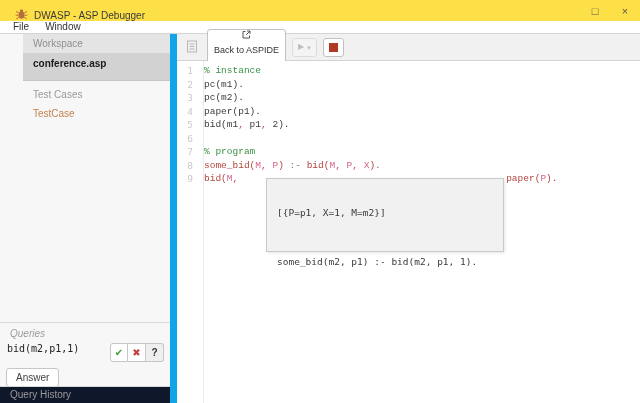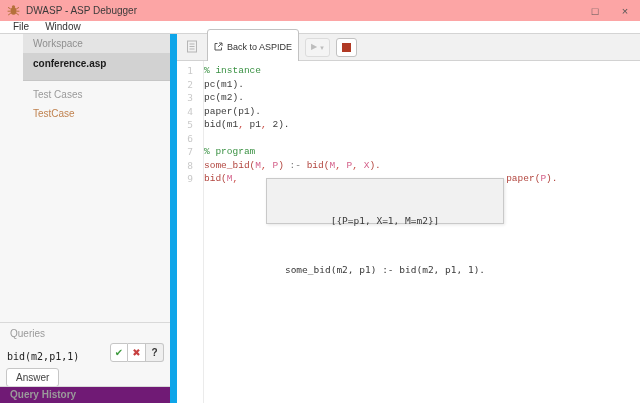--- a/index.html
+++ b/index.html
@@ -1,79 +1,79 @@
 <!DOCTYPE html>
 <html><head>
 <meta charset="utf-8">
 <style>
   * { box-sizing: border-box; margin: 0; padding: 0; cursor: default; }
   html, body { width: 640px; height: 403px; overflow: hidden; }
   body { font-family: "Liberation Sans", sans-serif; font-size: 10px; color: #333; background: #fff; position: relative; }
 
   
-  .titlebar { height: 21px; display: flex; align-items: center; padding-left: 7px; background: #fca5a5; }
+  .titlebar { height: 21px; display: flex; align-items: flex-end; padding-left: 15px; background: #fde047; }
   .app-icon { width: 13px; height: 13px; display: inline-block; }
   .title-text { margin-left: 6px; font-size: 10px; color: #3a3a3a; }
   .win-controls { margin-left: auto; display: flex; height: 100%; }
   .win-btn { width: 30px; display: flex; align-items: center; justify-content: center; font-size: 11px; color: #555; }
 
   
   .menubar { height: 13px; display: flex; border-bottom: 1px solid #d4d4d4; padding-left: 5px; background: #fff; }
   .menu-item { padding: 0 8px; line-height: 12px; font-size: 10px; color: #333; }
 
   
   .main { display: flex; height: 369px; }
 
   
   .sidebar { width: 177px; flex-shrink: 0; background: #f7f7f7; border-right: 7px solid #0ea5e9; position: relative; padding-left: 23px; }
   .side-header { height: 20px; line-height: 20px; background: #e4e4e4; border-bottom: 1px solid #d2d2d2; color: #8f8f8f; padding-left: 10px; font-size: 10px; }
   .file-item { height: 27px; line-height: 19px; background: #d2d2d2; border-bottom: 1px solid #c6c6c6; font-weight: bold; color: #1b1b1b; padding-left: 10px; font-size: 10px; }
   .sec-label { color: #9a9a9a; font-size: 10px; padding: 8px 10px 2px; }
   .testcase-item { color: #c0824f; font-size: 10px; padding: 6px 10px; }
 
   .queries { position: absolute; top: 288px; left: 0; right: 0; bottom: 0; border-top: 1px solid #d9d9d9; background: #f7f7f7; }
-  .queries-header { color: #9a9a9a; font-size: 10px; padding: 5px 10px 2px; }
-  .query-row { display: flex; align-items: flex-end; padding: 2px 6px 0 7px; }
+  .queries-header { color: #9a9a9a; font-size: 10px; padding: 5px 10px 2px; font-style: italic; }
+  .query-row { display: flex; align-items: flex-start; padding: 2px 6px 0 7px; }
   .query-text { font-family: "DejaVu Sans Mono", monospace; font-size: 10px; color: #222; flex: 1; }
   .btn-group { display: flex; }
   .seg-btn { width: 18px; height: 19px; border: 1px solid #c6c6c6; border-left: none; background: #fff; display: flex; align-items: center; justify-content: center; font-size: 10px; }
   .seg-btn.first { border-left: 1px solid #c6c6c6; border-radius: 3px 0 0 3px; }
   .seg-btn.last { border-radius: 0 3px 3px 0; background: #efefef; }
   .seg-check { color: #3f9b3f; }
   .seg-x { color: #c74040; }
   .seg-q { color: #333; font-weight: bold; }
   .answer-row { text-align: left; padding: 6px 6px 0; }
   .answer-btn { display: inline-block; background: #fff; border: 1px solid #c6c6c6; border-radius: 3px; padding: 3px 9px; font-size: 10px; color: #444; }
-  .history-bar { position: absolute; bottom: 0; left: 0; right: 0; height: 17px; line-height: 16px; border-top: 1px solid #d9d9d9; background: #701a75; color: #9a9a9a; padding-left: 10px; font-size: 10px; font-weight: bold; }
+  .history-bar { position: absolute; bottom: 0; left: 0; right: 0; height: 17px; line-height: 16px; border-top: 1px solid #d9d9d9; background: #0f172a; color: #9a9a9a; padding-left: 10px; font-size: 10px; }
 
   
   .content { flex: 1; display: flex; flex-direction: column; }
   .toolbar { height: 27px; background: #f1f1f1; border-bottom: 1px solid #d2d2d2; display: flex; align-items: center; padding-left: 6px; gap: 6px; }
   .tb-icon-btn { width: 18px; height: 18px; display: flex; align-items: center; justify-content: center; }
-  .back-btn { height: 37px; background: #fff; border: 1px solid #c2c2c2; border-radius: 3px; display: flex; align-items: center; padding: 0 6px; gap: 4px; font-size: 9px; color: #333; }
+  .back-btn { height: 37px; background: #fff; border: 1px solid #c2c2c2; border-radius: 3px; display: flex; align-items: center; padding: 0 6px; gap: 4px; font-size: 9px; color: #333; flex-direction: column; }
   .play-group { height: 19px; border: 1px solid #dcdcdc; border-radius: 3px; background: #f4f4f4; display: flex; align-items: center; padding: 0 5px; gap: 3px; color: #bdbdbd; }
   .play-tri { font-size: 8px; line-height: 1; }
   .play-caret { font-size: 7px; line-height: 1; }
   .stop-btn { width: 21px; height: 19px; background: #fff; border: 1px solid #c2c2c2; border-radius: 3px; display: flex; align-items: center; justify-content: center; }
   .stop-sq { width: 9px; height: 9px; background: #b13a25; }
 
   
   .editor { flex: 1; position: relative; background: #fff; font-family: "DejaVu Sans Mono", monospace; font-size: 9.5px; padding-top: 3px; overflow: hidden; }
   .gutter-line { position: absolute; left: 26px; top: 0; bottom: 0; width: 1px; background: #ebebeb; }
   .code-row { display: flex; height: 13.5px; line-height: 13.5px; }
   .ln { width: 21px; flex-shrink: 0; text-align: right; padding-right: 5px; color: #c9c9c9; }
   .code-line { padding-left: 6px; white-space: pre; font-family: Liberation Mono, monospace; }
   .tk-cm { color: #3a9143; }
   .tk-pl { color: #3c3c3c; }
   .tk-pn { color: #ca4d45; }
   .tk-pr { color: #b2453e; }
   .tk-vr { color: #d4618a; }
   .tk-op { color: #777777; }
 
-  .tooltip { position: absolute; left: 89px; top: 117px; width: 238px; height: 46px; background: #f1f1f1; border: 1px solid #c9c9c9; box-shadow: 1px 1px 3px rgba(0,0,0,0.10); padding: 14px 10px; font-size: 9.5px; color: #3a3a3a; white-space: pre; text-align: center; }
+  .tooltip { position: absolute; left: 89px; top: 117px; width: 238px; height: 74px; background: #f1f1f1; border: 1px solid #c9c9c9; box-shadow: 1px 1px 3px rgba(0,0,0,0.10); padding: 6px 10px; font-size: 9.5px; color: #3a3a3a; white-space: pre; }
   .tooltip-line2 { margin-top: 16px; }
 </style>
 </head>
 <body>
 
 <div class="titlebar">
   <span class="app-icon">
     <svg width="13" height="13" viewBox="0 0 13 13">
       <ellipse cx="6.5" cy="7" rx="3" ry="3.8" fill="#b5703a"></ellipse>
       <circle cx="6.5" cy="2.8" r="1.6" fill="#b5703a"></circle>

